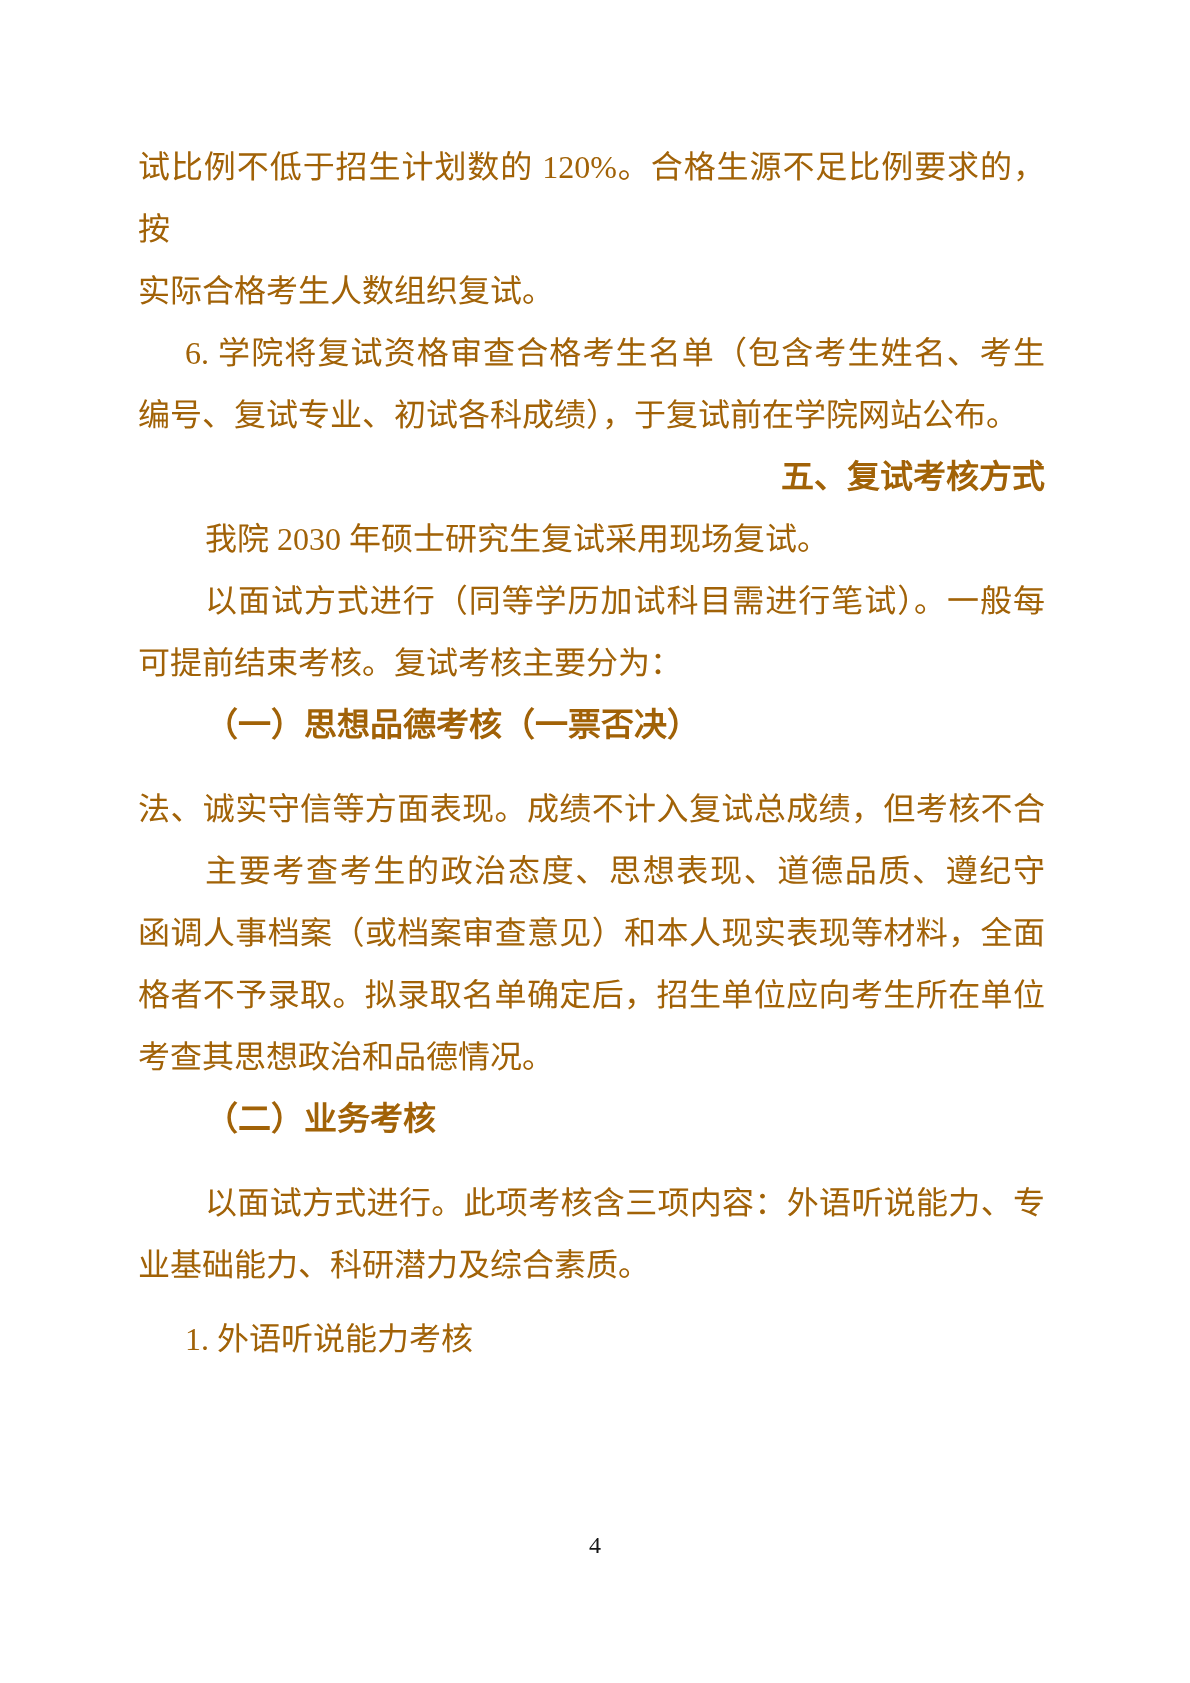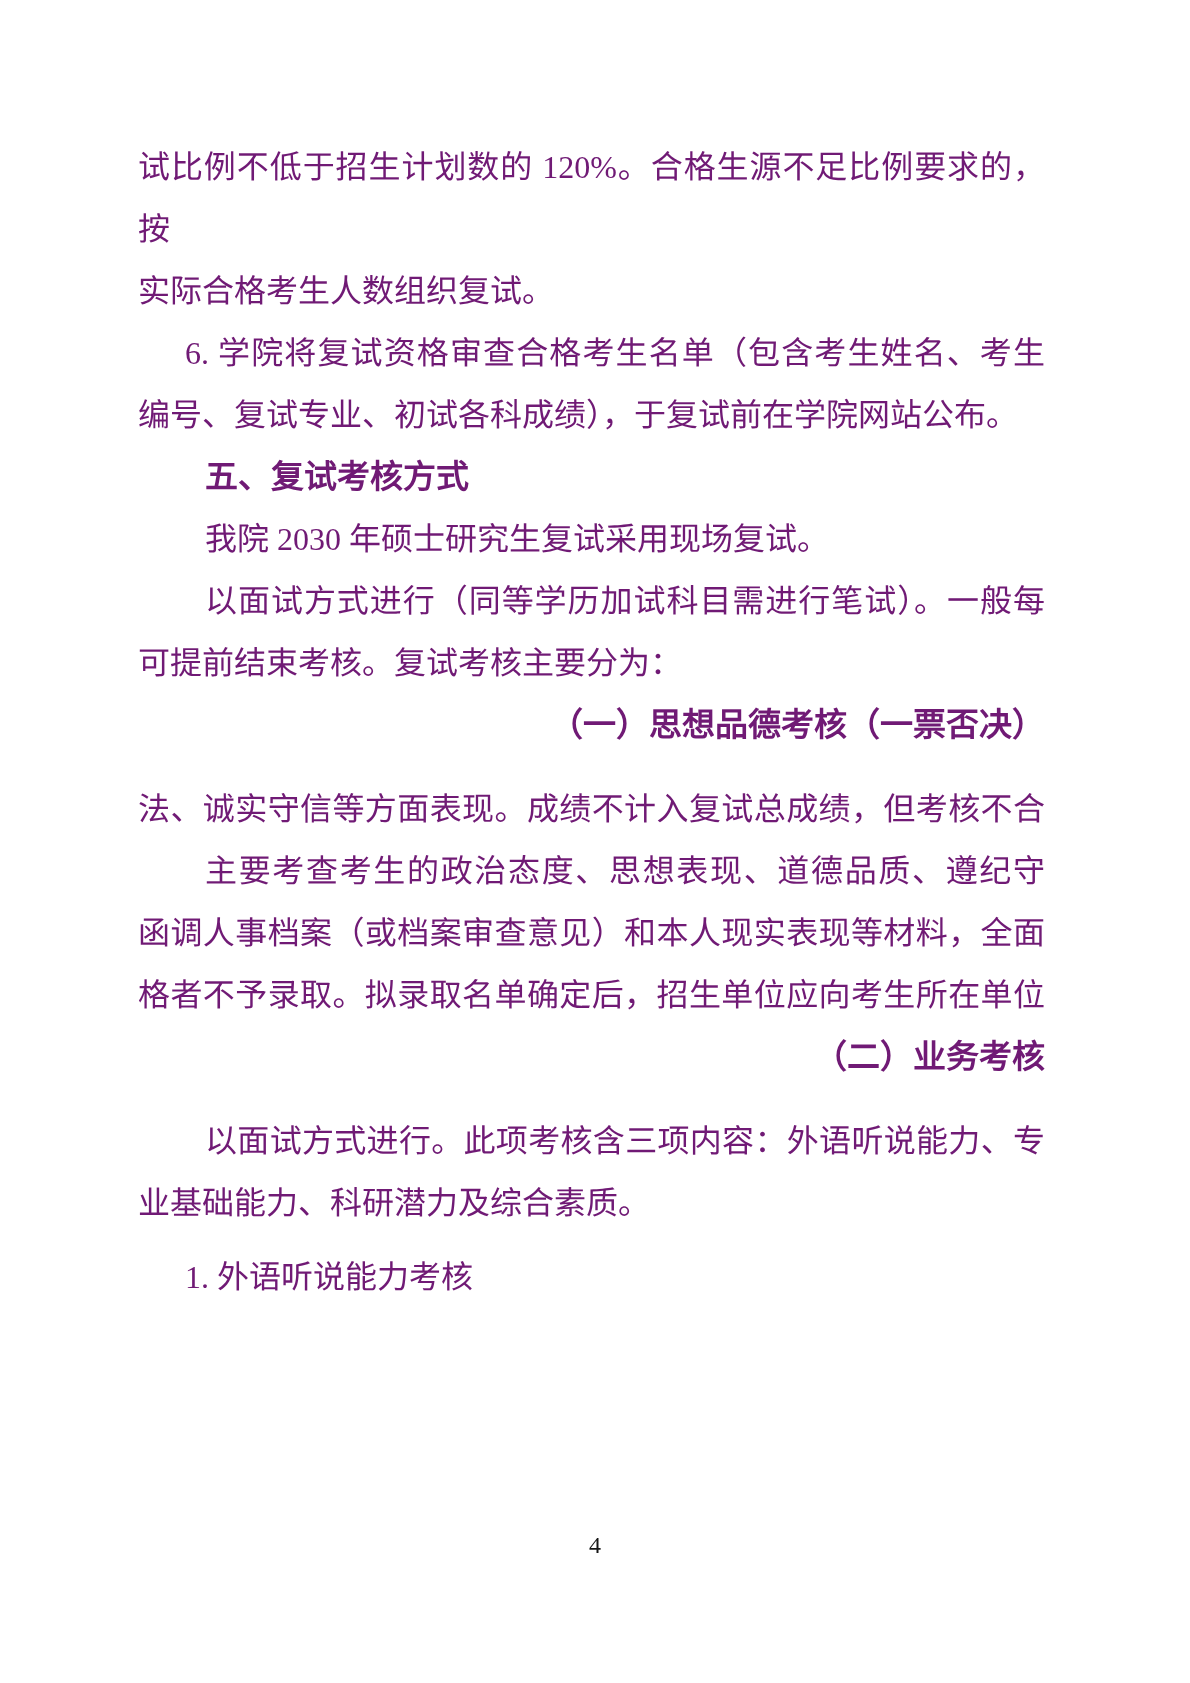--- a/index.html
+++ b/index.html
@@ -12,21 +12,21 @@
     width: 1190px;
     height: 1683px;
     background: #ffffff;
     overflow: hidden;
   }
   .content {
     position: absolute;
     left: 138px;
     top: 136px;
     width: 907px;
-    color: #701a75;
+    color: #a16207;
     font-family: "Liberation Serif", "DejaVu Serif", serif;
     font-size: 32px;
     line-height: 62px;
   }
   .para { margin: 0; }
   .line {
     text-align: justify;
   }
   
   .line.fill {
@@ -36,29 +36,29 @@
   .line.first { text-indent: 67px; }
   
   .line.first-num { text-indent: 47px; }
 
   .h-hei {
     font-family: "Liberation Sans", "DejaVu Sans", sans-serif;
     font-weight: 700;
     font-size: 33px;
     line-height: 62px;
     text-indent: 67px;
-    text-align: left;
+    text-align: right;
   }
   .h-kai {
     font-family: "Liberation Serif", "DejaVu Serif", serif;
     font-weight: 700;
     font-size: 33px;
     line-height: 62px;
     text-indent: 67px;
-    text-align: right;
+    text-align: left;
     margin-bottom: 22px;
   }
   .p-sub { margin-top: 12px; }
 
   .footer {
     position: absolute;
     left: 0;
     top: 1532px;
     width: 100%;
     text-align: center;
@@ -95,20 +95,21 @@
       <div class="line">可提前结束考核。复试考核主要分为：</div>
     </div>
 
     <div class="h-kai">（一）思想品德考核（一票否决）</div>
 
     <div class="para">
       <div class="line fill">法、诚实守信等方面表现。成绩不计入复试总成绩，但考核不合</div>
       <div class="line fill first">主要考查考生的政治态度、思想表现、道德品质、遵纪守</div>
       <div class="line fill">函调人事档案（或档案审查意见）和本人现实表现等材料，全面</div>
       <div class="line fill">格者不予录取。拟录取名单确定后，招生单位应向考生所在单位</div>
+      <div class="line">考查其思想政治和品德情况。</div>
     </div>
 
     <div class="h-kai">（二）业务考核</div>
 
     <div class="para">
       <div class="line fill first">以面试方式进行。此项考核含三项内容：外语听说能力、专</div>
       <div class="line">业基础能力、科研潜力及综合素质。</div>
     </div>
 
     <div class="para p-sub">

